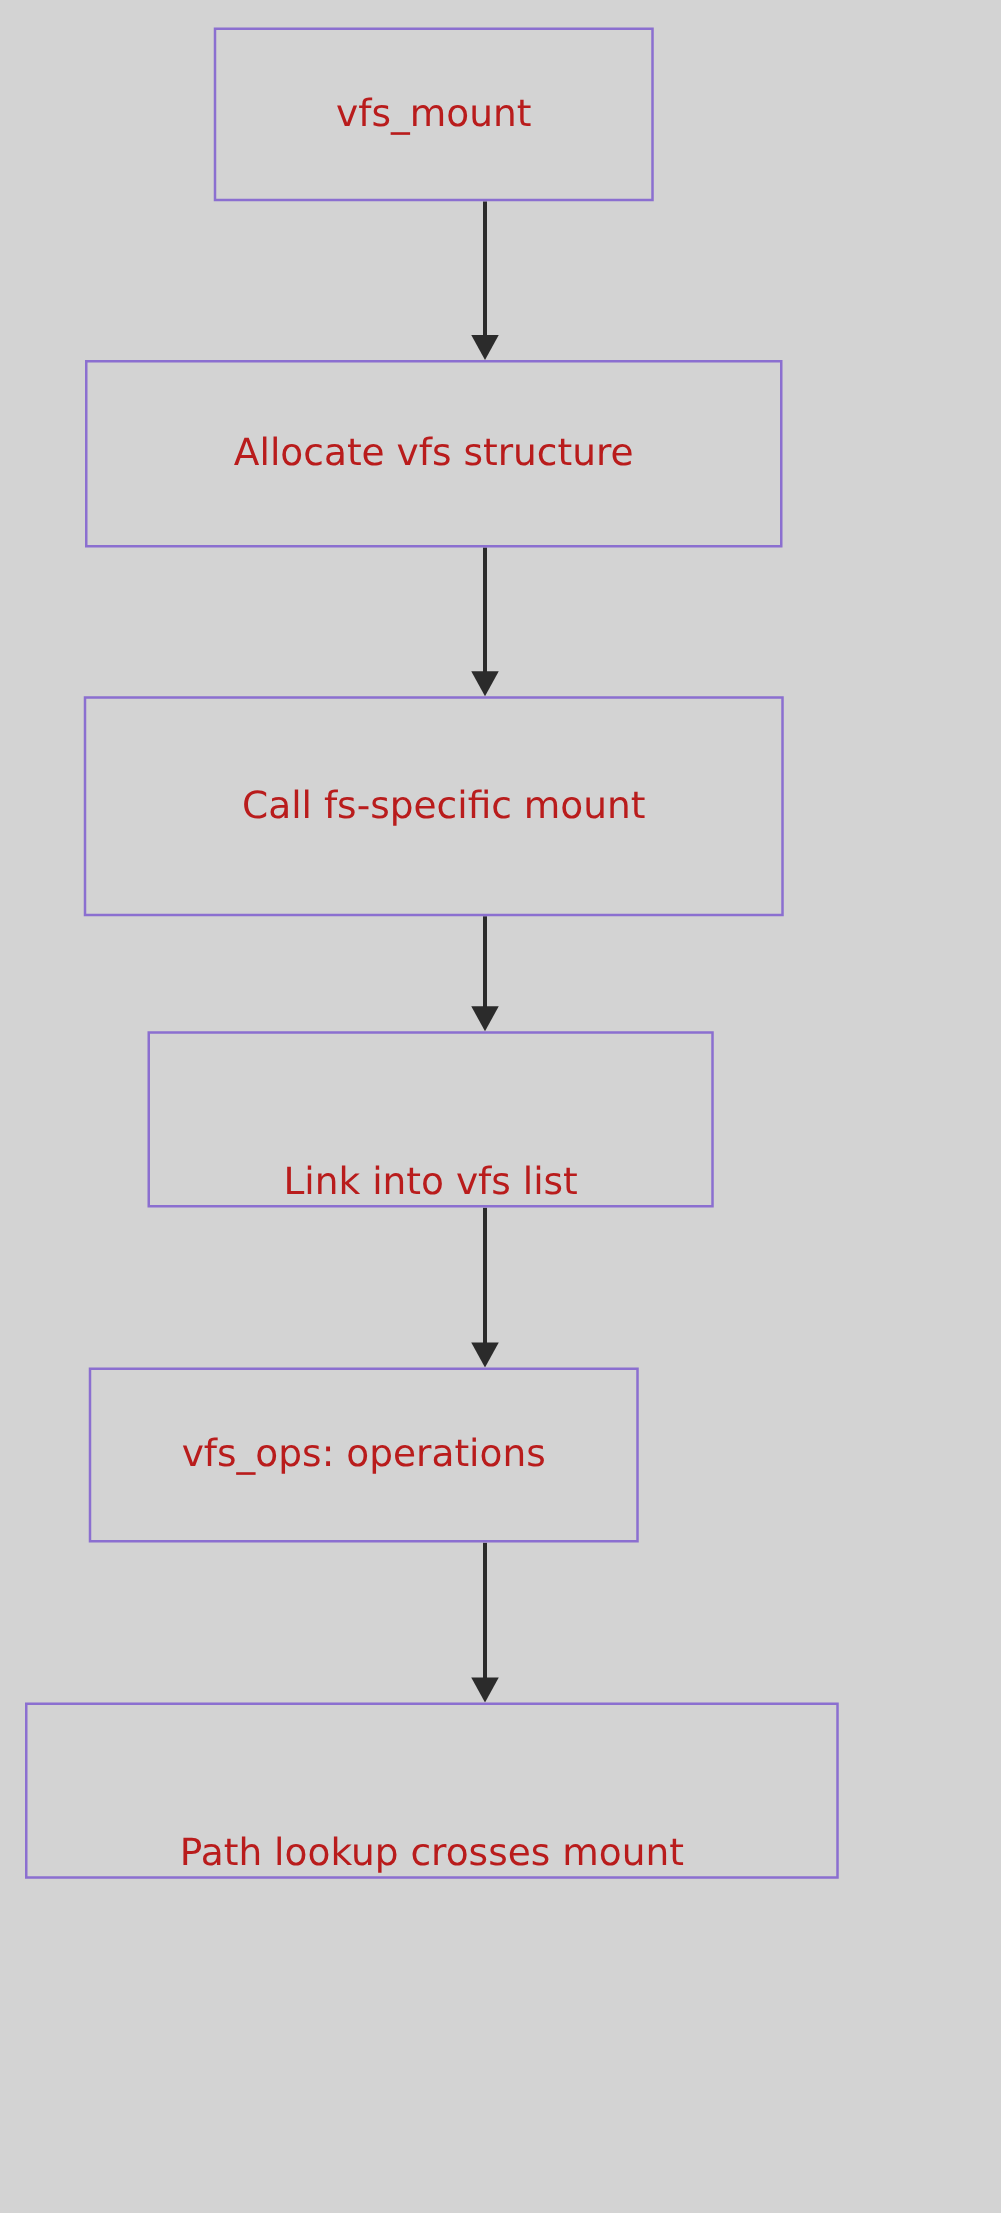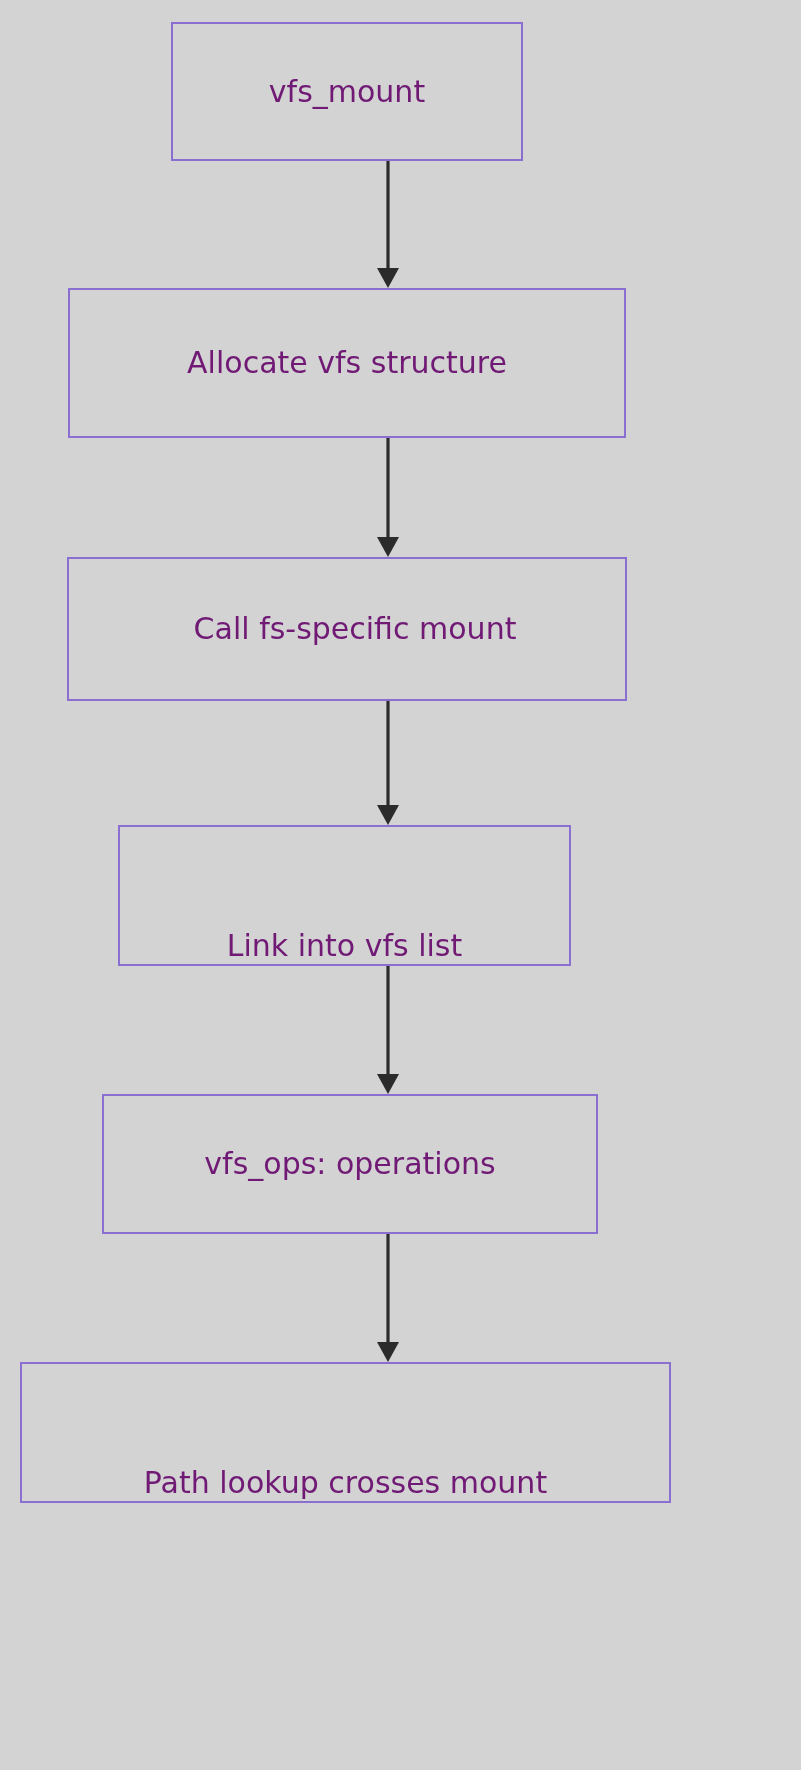--- a/index.html
+++ b/index.html
@@ -26,21 +26,21 @@
     border: 2px solid #8b6fd0;
     background: #d3d3d3;
     display: flex;
     align-items: center;
     justify-content: center;
   }
   .node-label {
     font-family: "DejaVu Sans", sans-serif;
     font-size: 30px;
     line-height: 1.2;
-    color: #701a75;
+    color: #b91c1c;
     white-space: nowrap;
     text-align: center;
     letter-spacing: 0px;
   }
   .edge-svg {
     position: absolute;
     left: 0;
     top: 0;
     width: 801px;
     height: 1770px;
@@ -53,23 +53,23 @@
     fill: none;
   }
   .edge-head {
     fill: #2b2b2b;
     stroke: none;
   }
 
   
   #node-0 { left: 171px; top: 22px;   width: 352px; height: 139px; }
   #node-1 { left: 68px;  top: 288px;  width: 558px; height: 150px; }
-  #node-2 { left: 67px;  top: 557px;  width: 560px; height: 144px; padding-left: 16px; }
+  #node-2 { left: 67px;  top: 557px;  width: 560px; height: 176px; padding-left: 16px; }
   #node-3 { left: 118px; top: 825px;  width: 453px; height: 141px; align-items: flex-end; }
-  #node-4 { left: 102px;  top: 1094px; width: 496px; height: 140px; }
+  #node-4 { left: 71px;  top: 1094px; width: 440px; height: 140px; }
   #node-5 { left: 20px;  top: 1362px; width: 651px; height: 141px; align-items: flex-end; }
 </style>
 </head>
 <body>
 
 <div id="flow-root">
 
   <svg class="edge-svg" viewBox="0 0 801 1770" xmlns="http://www.w3.org/2000/svg">
 
     <g>

